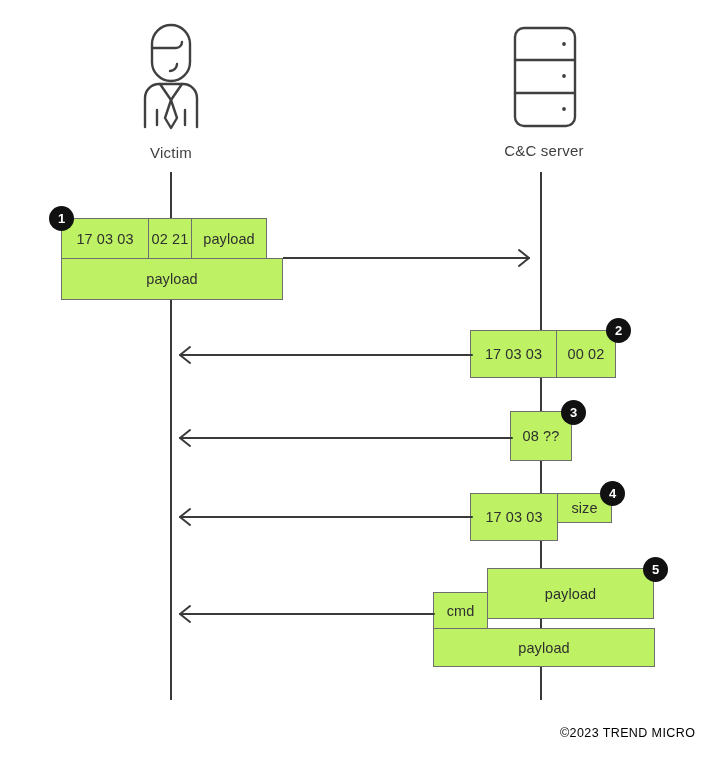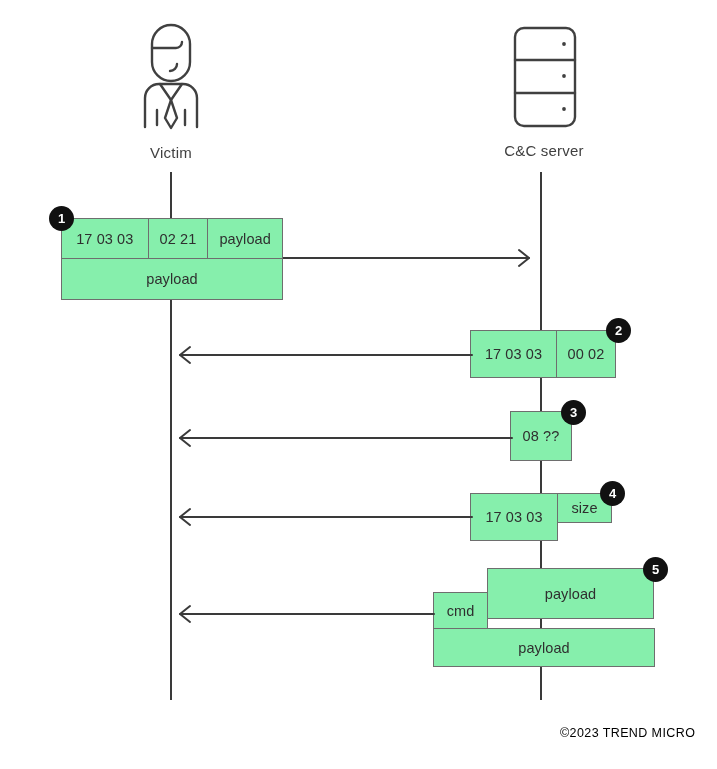--- a/index.html
+++ b/index.html
@@ -46,21 +46,21 @@
   .msgbox {
     position: absolute;
     box-sizing: border-box;
   }
   .row {
     display: flex;
     box-sizing: border-box;
   }
   .cell {
     box-sizing: border-box;
-    background: #86efac;
+    background: #bef264;
     border: 1px solid #6e6e6e;
     display: flex;
     align-items: center;
     justify-content: center;
     font-size: 14.5px;
     color: #2f2f2f;
     letter-spacing: 0.1px;
     white-space: nowrap;
     margin-right: -1px;
   }
@@ -135,21 +135,21 @@
     </span>
     <span class="actor-label">Victim</span>
   </div>
 
   <div class="lifeline" style="left:170px; top:172px; height:528px;"></div>
   <div class="lifeline" style="left:540px; top:172px; height:528px;"></div>
 
   <div class="msgbox" style="left:61px; top:218px; width:222px;">
     <div class="row">
       <div class="cell" style="width:88px; height:41px;">17 03 03</div>
-      <div class="cell" style="width:61px; height:41px;">02 21</div>
+      <div class="cell" style="width:44px; height:41px;">02 21</div>
       <div class="cell" style="width:76px; height:41px;">payload</div>
     </div>
     <div class="row second">
       <div class="cell" style="width:222px; height:42px;">payload</div>
     </div>
   </div>
   <div class="badge" style="left:49px; top:206px;">1</div>
 
   <div class="arrow" style="left:283px; top:247px;">
     <svg width="250" height="22" viewBox="0 0 250 22" fill="none" stroke="#3a3a3a" stroke-width="2" stroke-linecap="round" stroke-linejoin="round">

